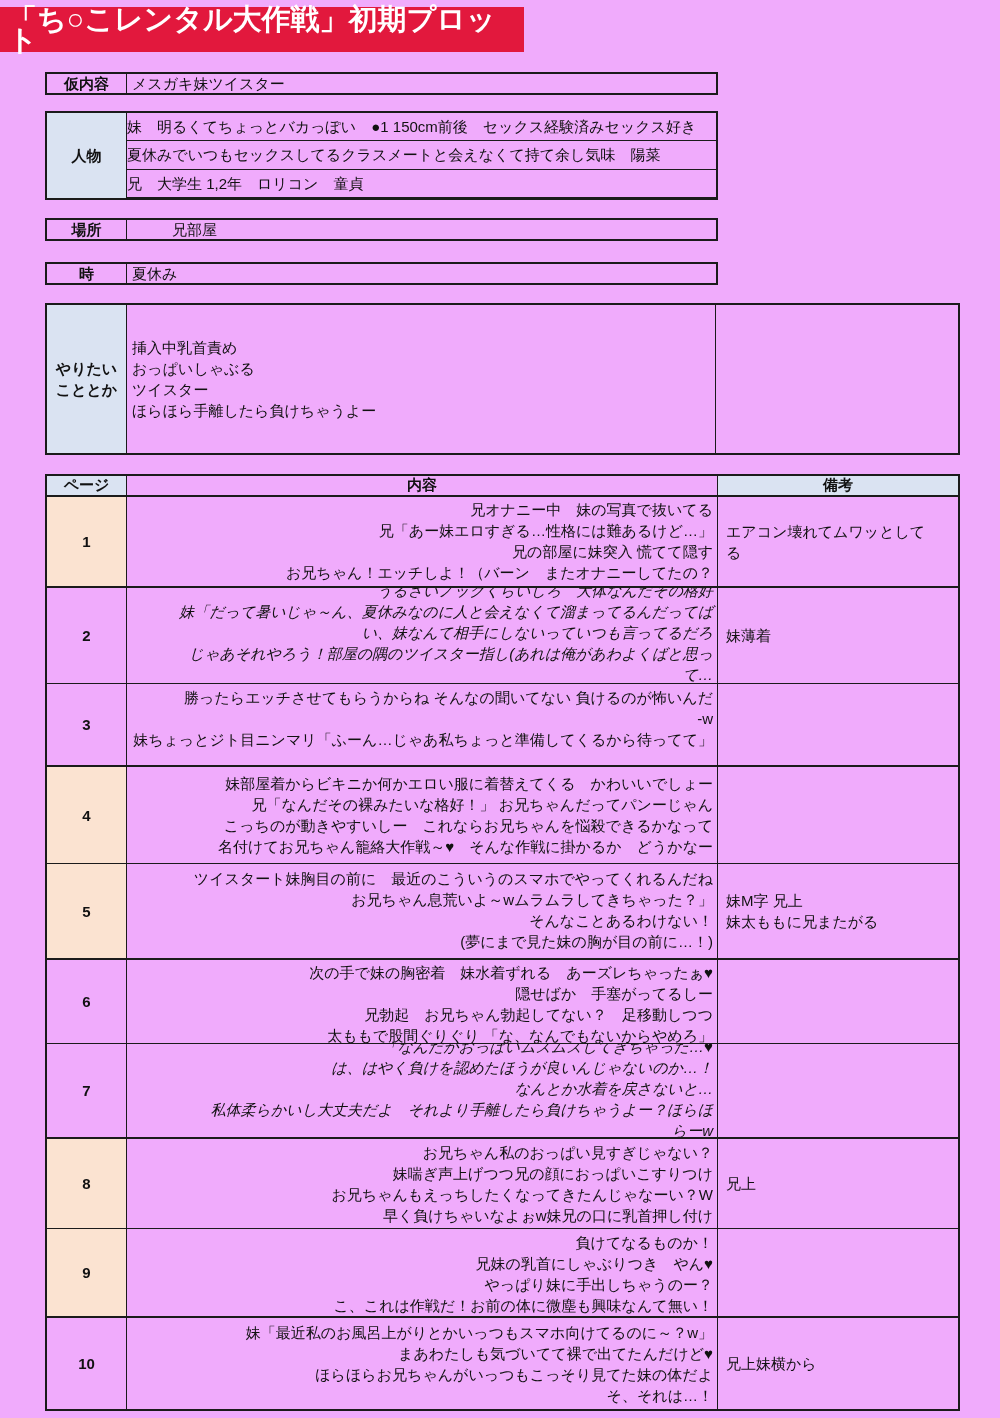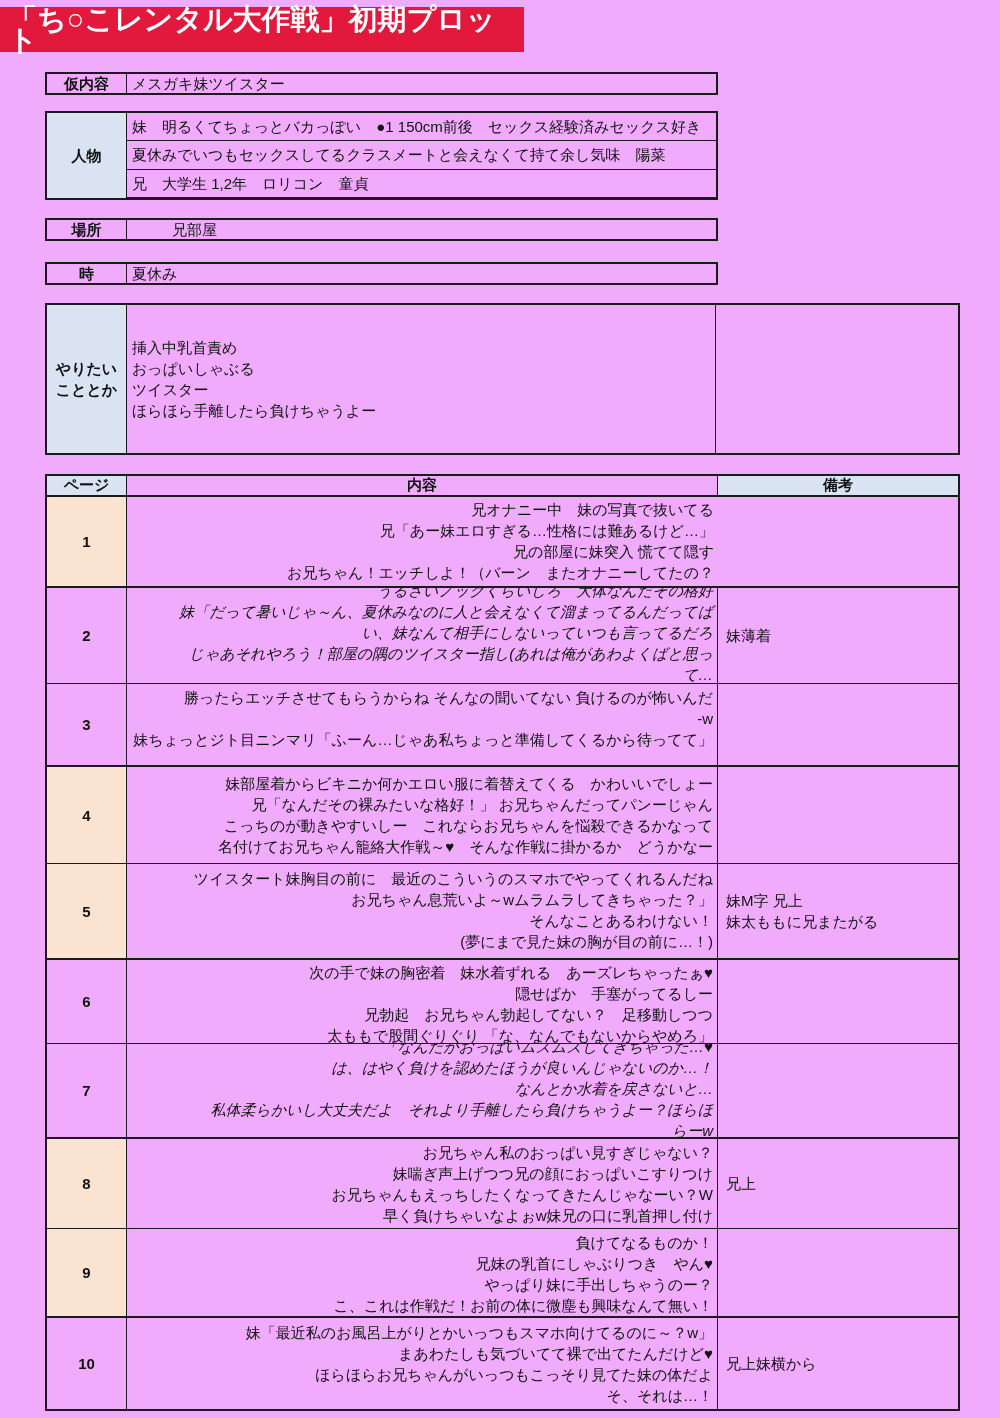--- a/index.html
+++ b/index.html
@@ -21,21 +21,21 @@
   .mini-label {
     width:80px; flex:0 0 80px; border-right:1px solid #1b1b1b;
     display:flex; align-items:center; justify-content:center;
     font-weight:600; text-align:center; white-space:pre-line;
   }
   .mini-value { flex:1; display:flex; align-items:center; padding-left:5px; }
   .blue { background:#dae3f2; }
   .rows-col { flex:1; display:flex; flex-direction:column; }
   .person-row {
     border-bottom:1px solid #1b1b1b; height:34px;
-    display:flex; align-items:center; padding-left:5px;
+    display:flex; align-items:center; 
     white-space:nowrap; overflow:hidden;
   }
   .person-row:last-child { border-bottom:none; flex:1; }
   .wish-table {
     position:absolute; left:45px; top:303px; width:915px; height:152px;
     border:2px solid #1b1b1b; display:flex;
   }
   .wish-content {
     flex:1; border-right:1px solid #1b1b1b;
     display:flex; align-items:center; padding-left:5px;
@@ -126,20 +126,24 @@
     </div>
 
     <div class="trow body group-end" style="height:91px;">
       <div class="tcell col-page page-cell peach">1</div>
       <div class="tcell col-content content-cell">
           <div class="lines">兄オナニー中　妹の写真で抜いてる
 兄「あー妹エロすぎる…性格には難あるけど…」
 兄の部屋に妹突入 慌てて隠す
 お兄ちゃん！エッチしよ！（バーン　またオナニーしてたの？</div>
         </div>
+      <div class="tcell col-note note-cell">
+          <div class="lines">エアコン壊れてムワッとして
+る</div>
+        </div>
     </div>
 
     <div class="trow body" style="height:96px;">
       <div class="tcell col-page page-cell">2</div>
       <div class="tcell col-content content-cell clip-top">
           <div class="lines">うるさいノックくらいしろ　大体なんだその格好
 妹「だって暑いじゃ～ん、夏休みなのに人と会えなくて溜まってるんだってば
 い、妹なんて相手にしないっていつも言ってるだろ
 じゃあそれやろう！部屋の隅のツイスター指し(あれは俺があわよくばと思っ
 て…</div>

